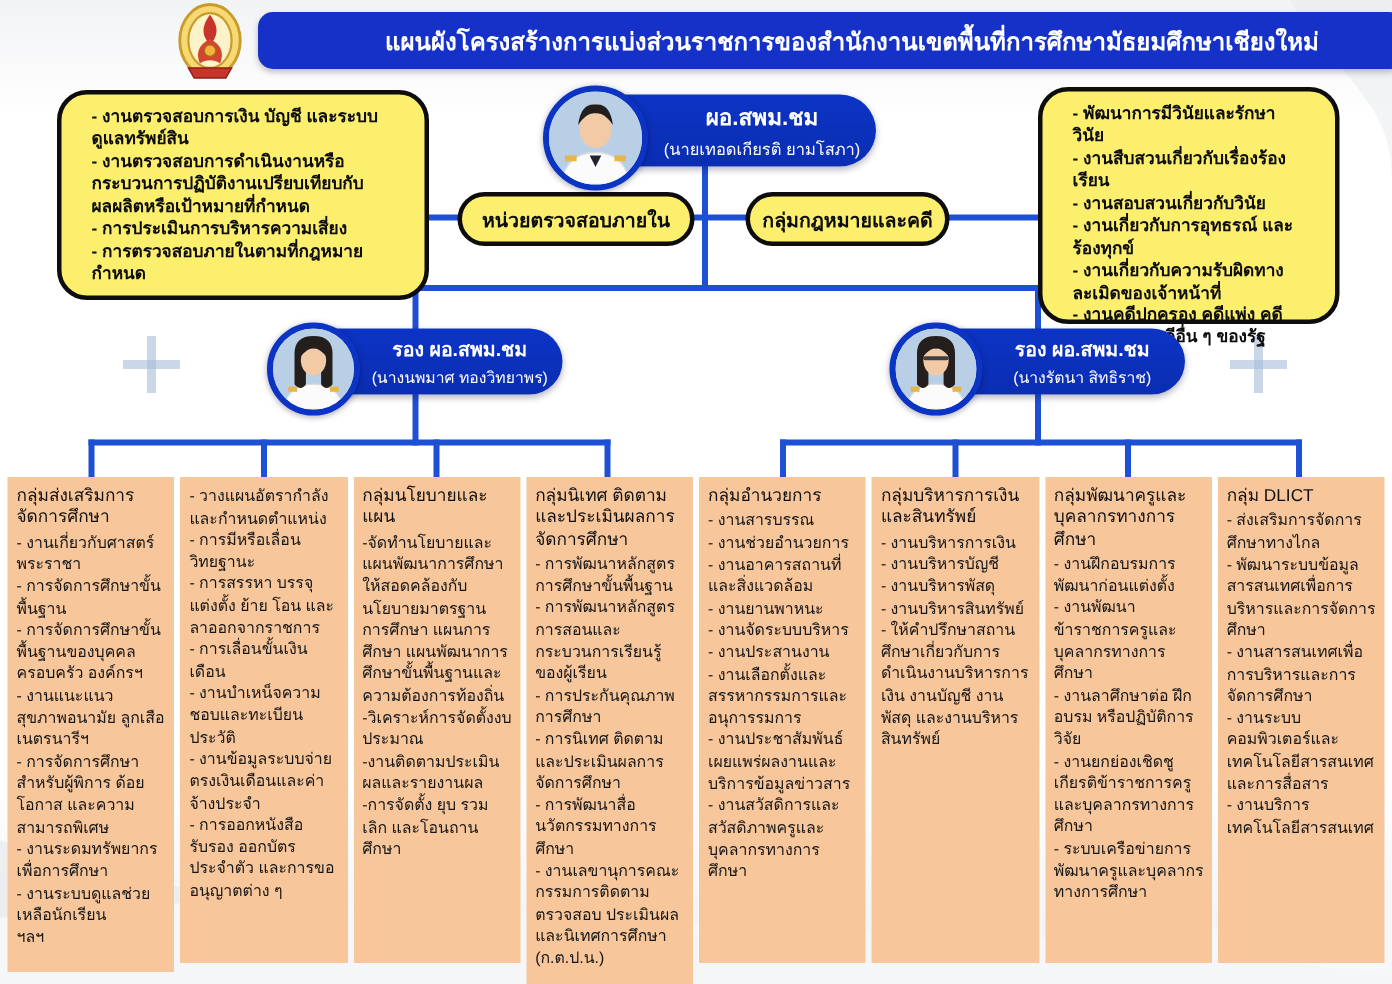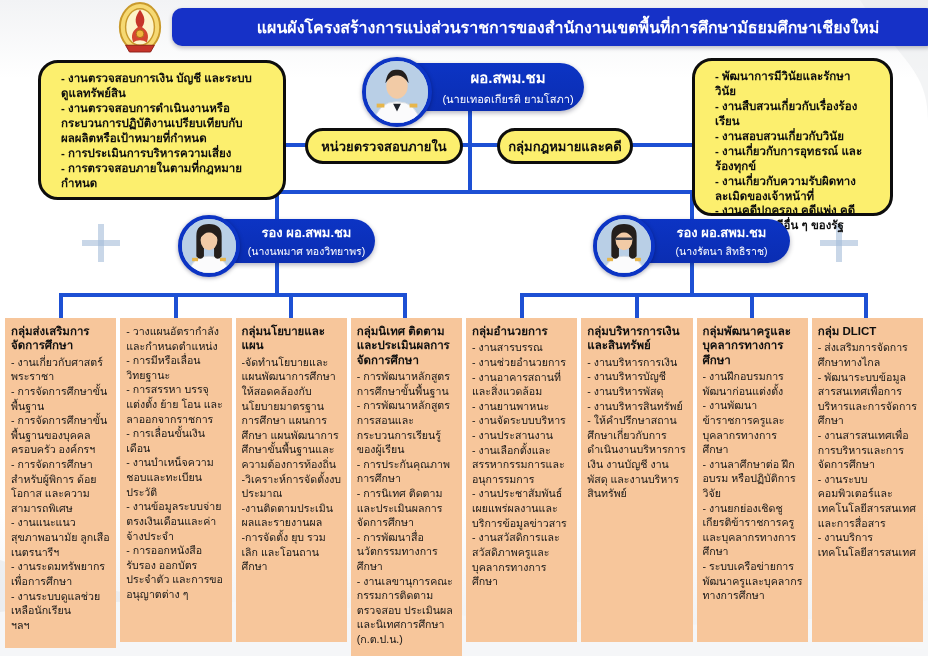--- a/index.html
+++ b/index.html
@@ -51,21 +51,21 @@
   
   .unit-pill{position:absolute;background:#fcef6e;border:3.5px solid #0d0d0d;border-radius:20px;
              display:flex;align-items:center;justify-content:center;font-weight:700;
              font-size:13px;color:#0d0d0d;box-sizing:border-box;}
   .unit-audit{left:305px;top:128px;width:158px;height:36px;}
   .unit-legal{left:497px;top:128px;width:136px;height:36px;}
   
   .columns{position:absolute;left:5px;top:318px;width:918px;display:flex;gap:4px;align-items:flex-start;}
   .col{flex:1 1 0;background:#f7c69b;padding:6px 5px 10px 6px;box-sizing:border-box;
        min-height:324px;color:#161616;}
-  .col-title{font-weight:700;font-size:11.5px;line-height:1.25;color:#0f0f0f;margin-bottom:2px;}
+  .col-title{font-weight:400;font-size:11.5px;line-height:1.25;color:#0f0f0f;margin-bottom:2px;}
   .col-item{font-size:10.6px;line-height:1.38;}
 </style>
 </head>
 <body>
 
 <div class="canvas">
 
   <svg class="bg-decor" viewBox="0 0 928 656" width="928" height="656">
     <path d="M0,560 C220,640 520,600 928,650 L928,656 L0,656 Z" fill="#e3e5e9" opacity="0.55"></path>
     <path d="M0,612 C300,570 640,668 928,600 L928,656 L0,656 Z" fill="#f6f7f8" opacity="0.9"></path>
@@ -179,22 +179,22 @@
     </div>
   </div>
 
   <div class="columns">
     <div class="col" style="min-height:330px;">
       <div class="col-title">กลุ่มส่งเสริมการจัดการศึกษา</div>
       <div>
           <div class="col-item">- งานเกี่ยวกับศาสตร์พระราชา</div>
           <div class="col-item">- การจัดการศึกษาขั้นพื้นฐาน</div>
           <div class="col-item">- การจัดการศึกษาขั้นพื้นฐานของบุคคล ครอบครัว องค์กรฯ</div>
+          <div class="col-item">- งานแนะแนว สุขภาพอนามัย ลูกเสือ เนตรนารีฯ</div>
           <div class="col-item">- การจัดการศึกษาสำหรับผู้พิการ ด้อยโอกาส และความสามารถพิเศษ</div>
-          <div class="col-item">- งานแนะแนว สุขภาพอนามัย ลูกเสือ เนตรนารีฯ</div>
           <div class="col-item">- งานระดมทรัพยากรเพื่อการศึกษา</div>
           <div class="col-item">- งานระบบดูแลช่วยเหลือนักเรียน</div>
           <div class="col-item">ฯลฯ</div>
         </div>
     </div>
     <div class="col">
       <div>
           <div class="col-item">- วางแผนอัตรากำลังและกำหนดตำแหน่ง</div>
           <div class="col-item">- การมีหรือเลื่อนวิทยฐานะ</div>
           <div class="col-item">- การสรรหา บรรจุ แต่งตั้ง ย้าย โอน และลาออกจากราชการ</div>

